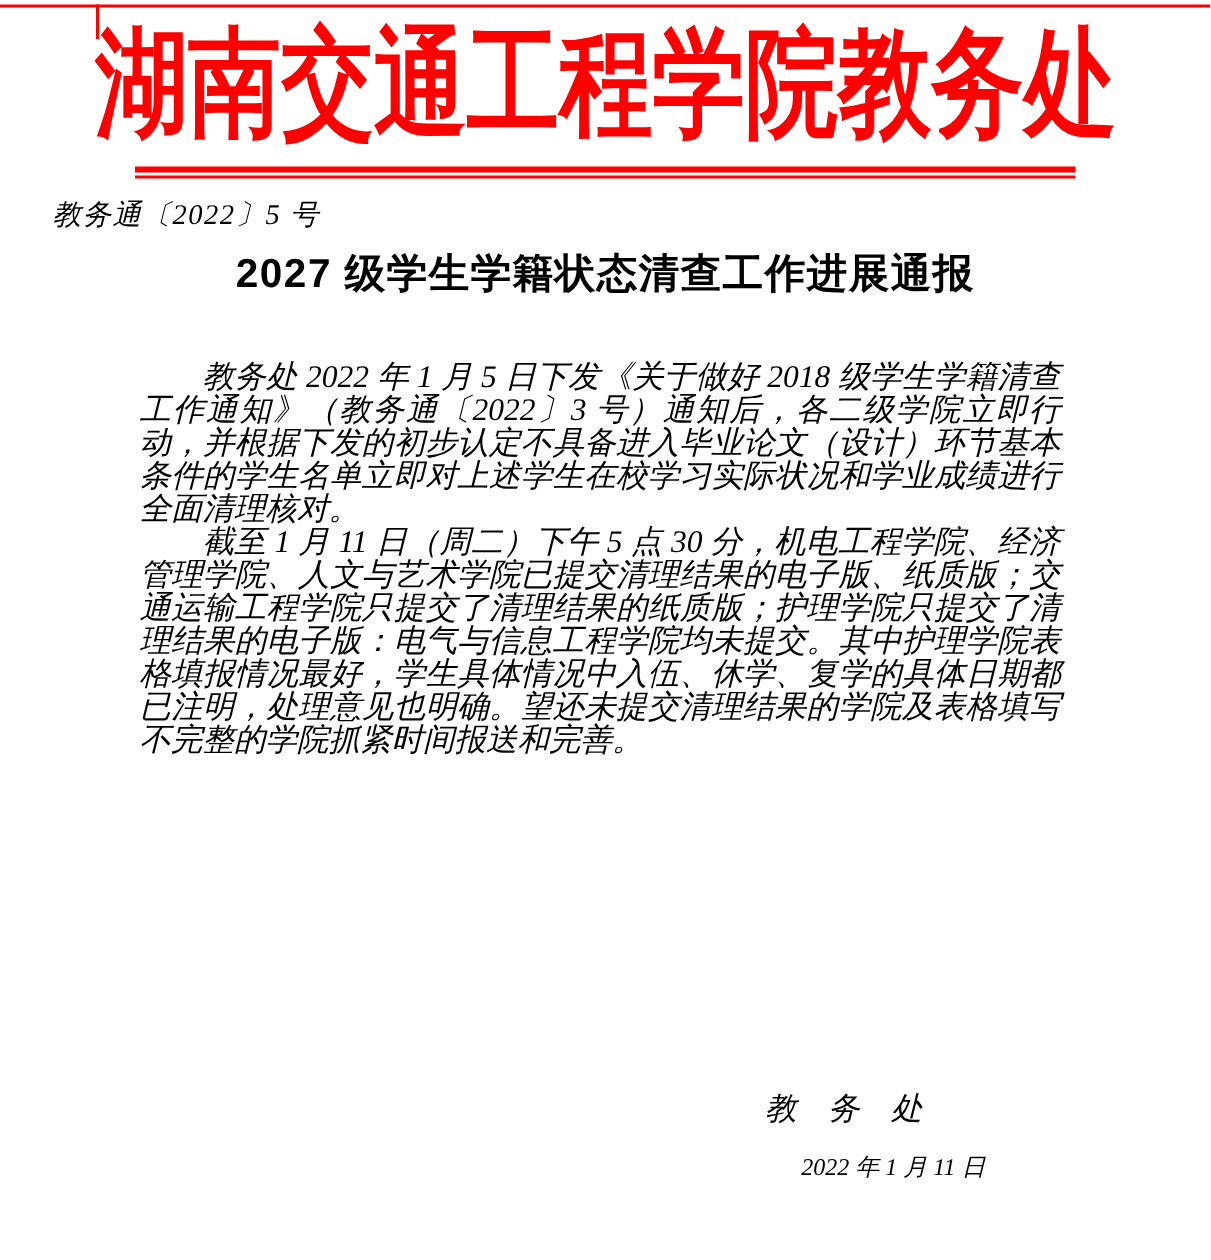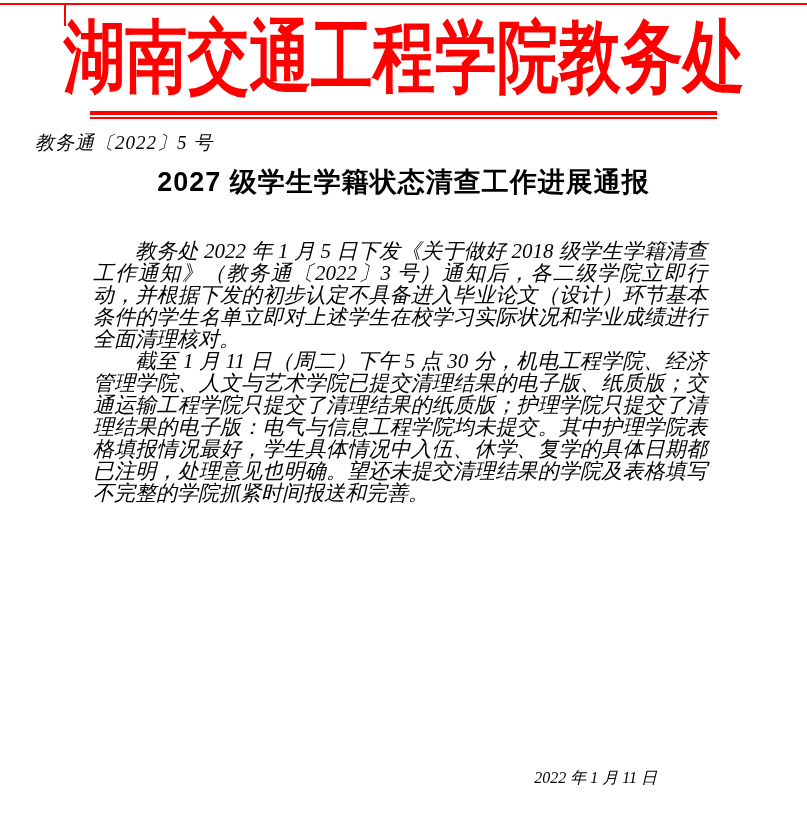--- a/index.html
+++ b/index.html
@@ -139,16 +139,17 @@
 
   <div class="doc-number">教务通〔2022〕5 号</div>
 
   <h1 class="notice-title">2027 级学生学籍状态清查工作进展通报</h1>
 
   <div class="body-text">
     <p>教务处 2022 年 1 月 5 日下发《关于做好 2018 级学生学籍清查工作通知》（教务通〔2022〕3 号）通知后，各二级学院立即行动，并根据下发的初步认定不具备进入毕业论文（设计）环节基本条件的学生名单立即对上述学生在校学习实际状况和学业成绩进行全面清理核对。</p>
     <p>截至 1 月 11 日（周二）下午 5 点 30 分，机电工程学院、经济管理学院、人文与艺术学院已提交清理结果的电子版、纸质版；交通运输工程学院只提交了清理结果的纸质版；护理学院只提交了清理结果的电子版：电气与信息工程学院均未提交。其中护理学院表格填报情况最好，学生具体情况中入伍、休学、复学的具体日期都已注明，处理意见也明确。望还未提交清理结果的学院及表格填写不完整的学院抓紧时间报送和完善。</p>
   </div>
 
+  <div class="signature">教　务　处</div>
 
   <div class="date">2022 年 1 月 11 日</div>
 
 </div>
 
 </body></html>

